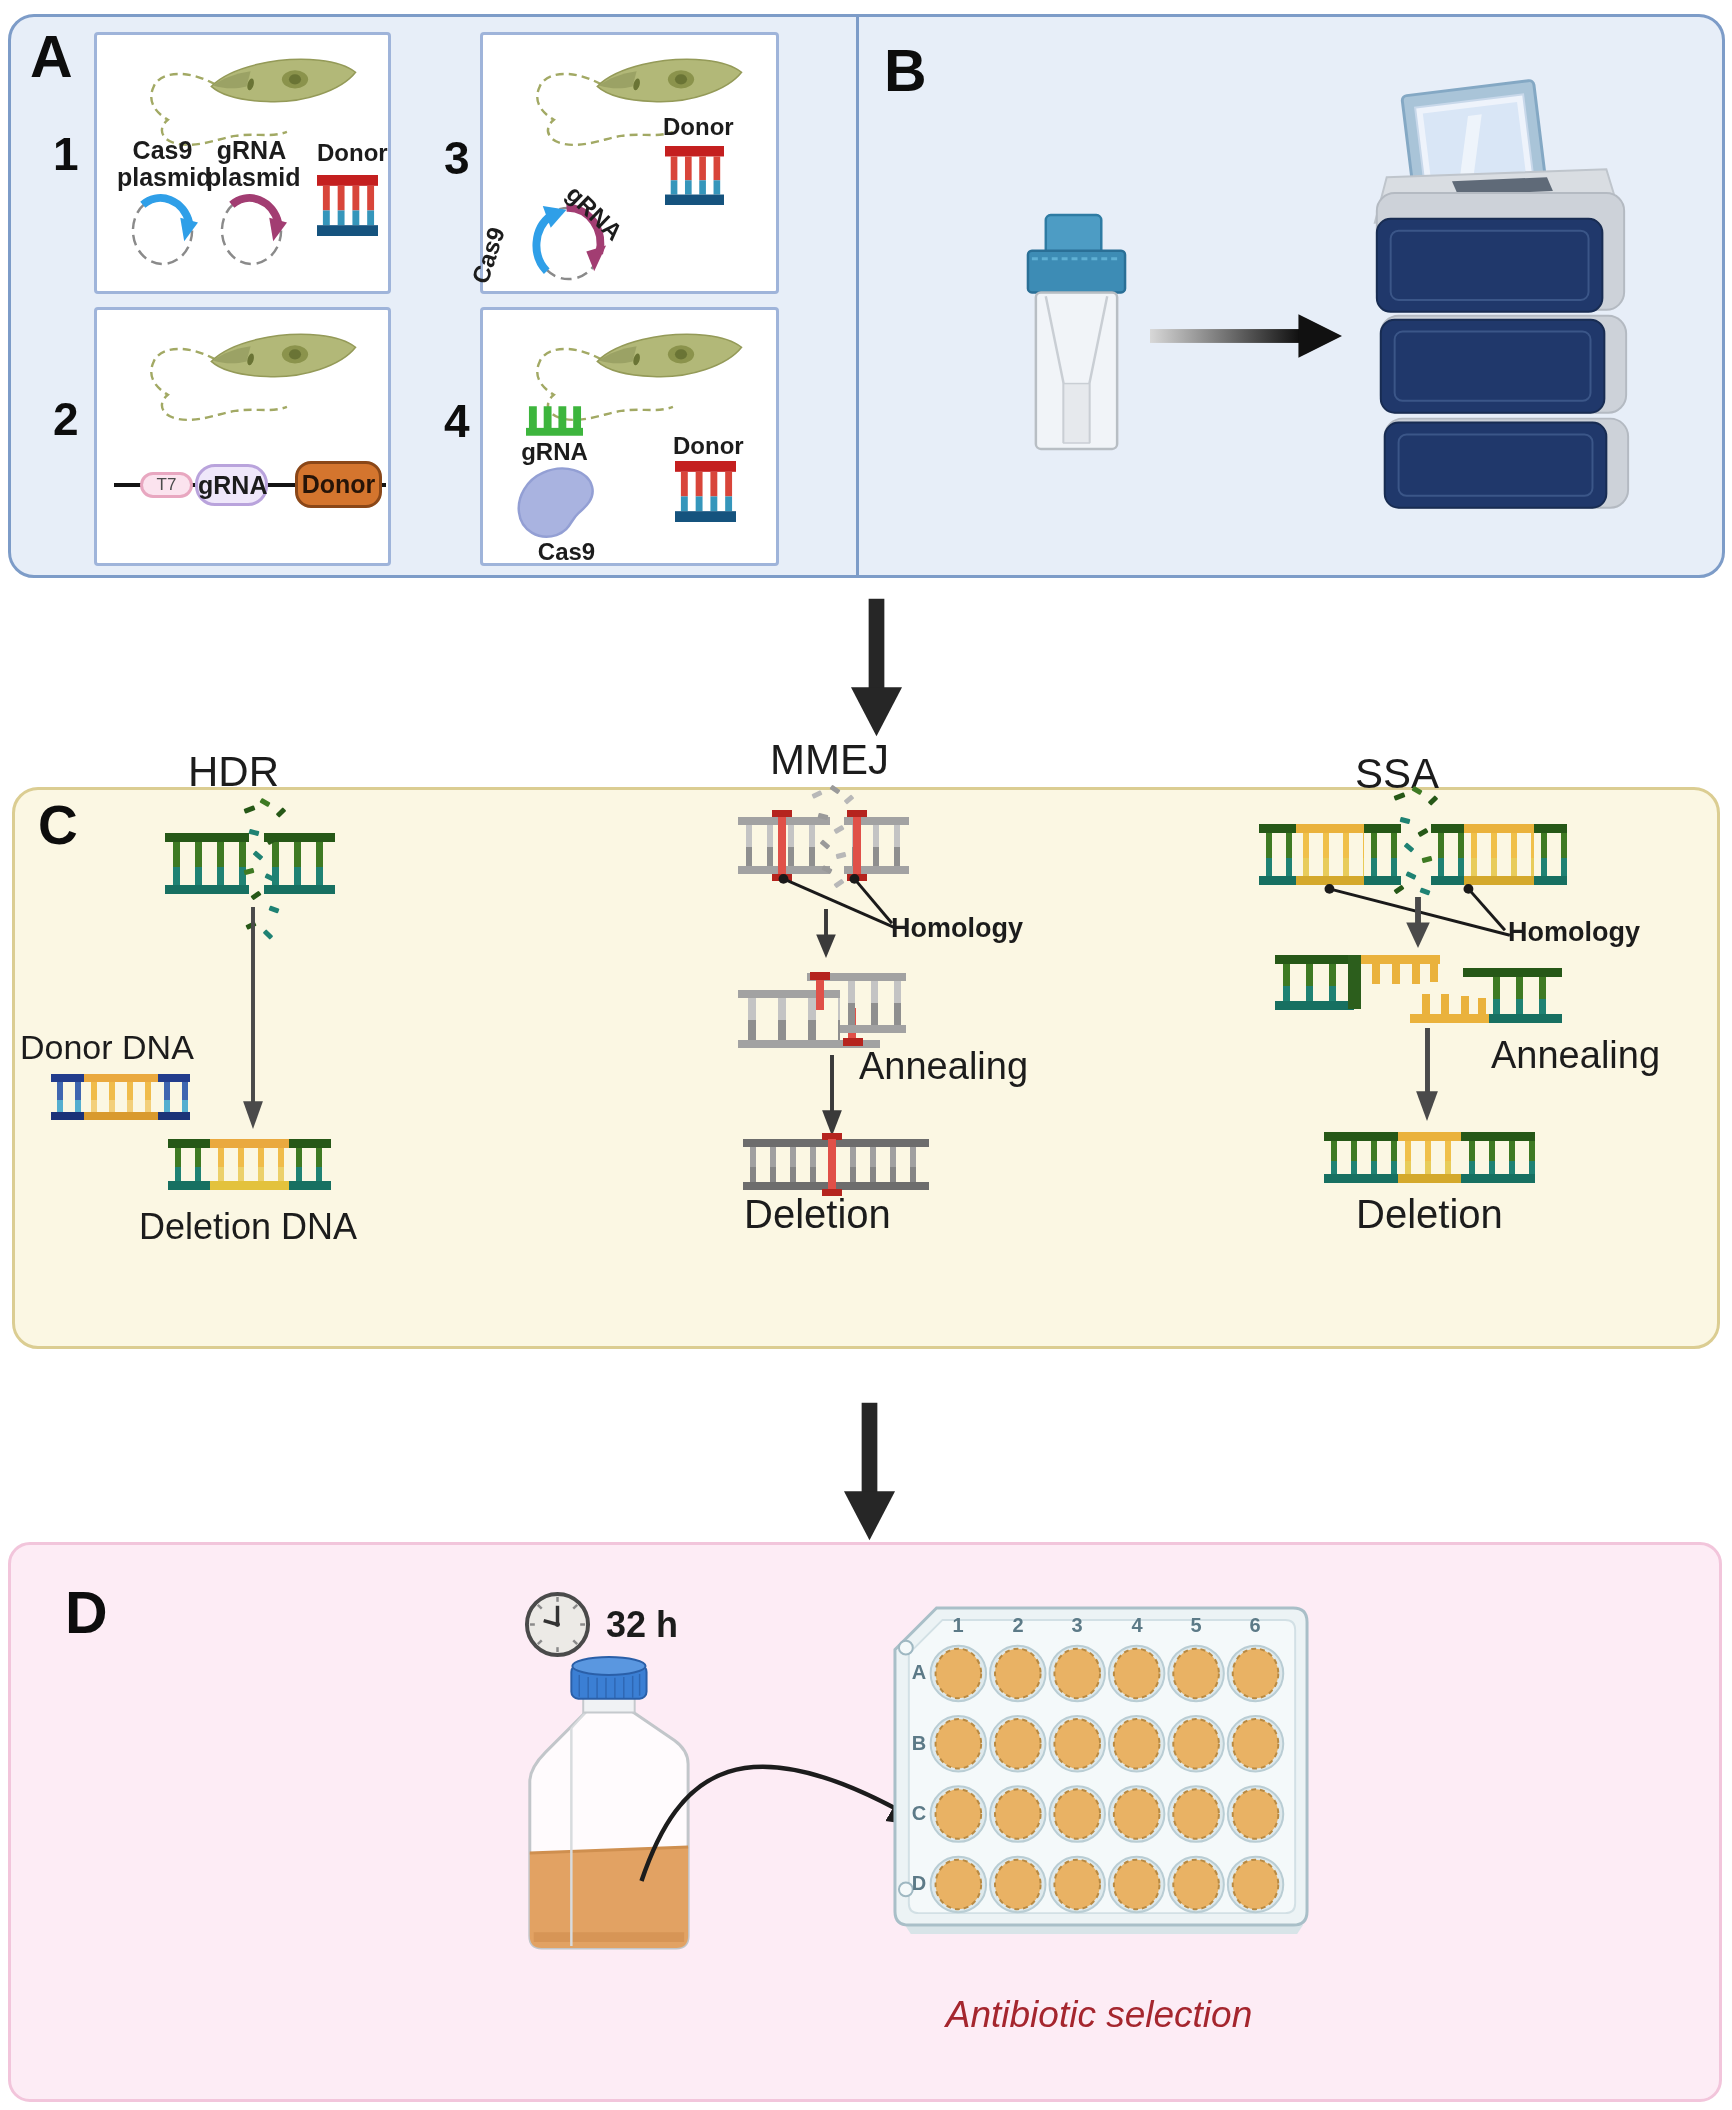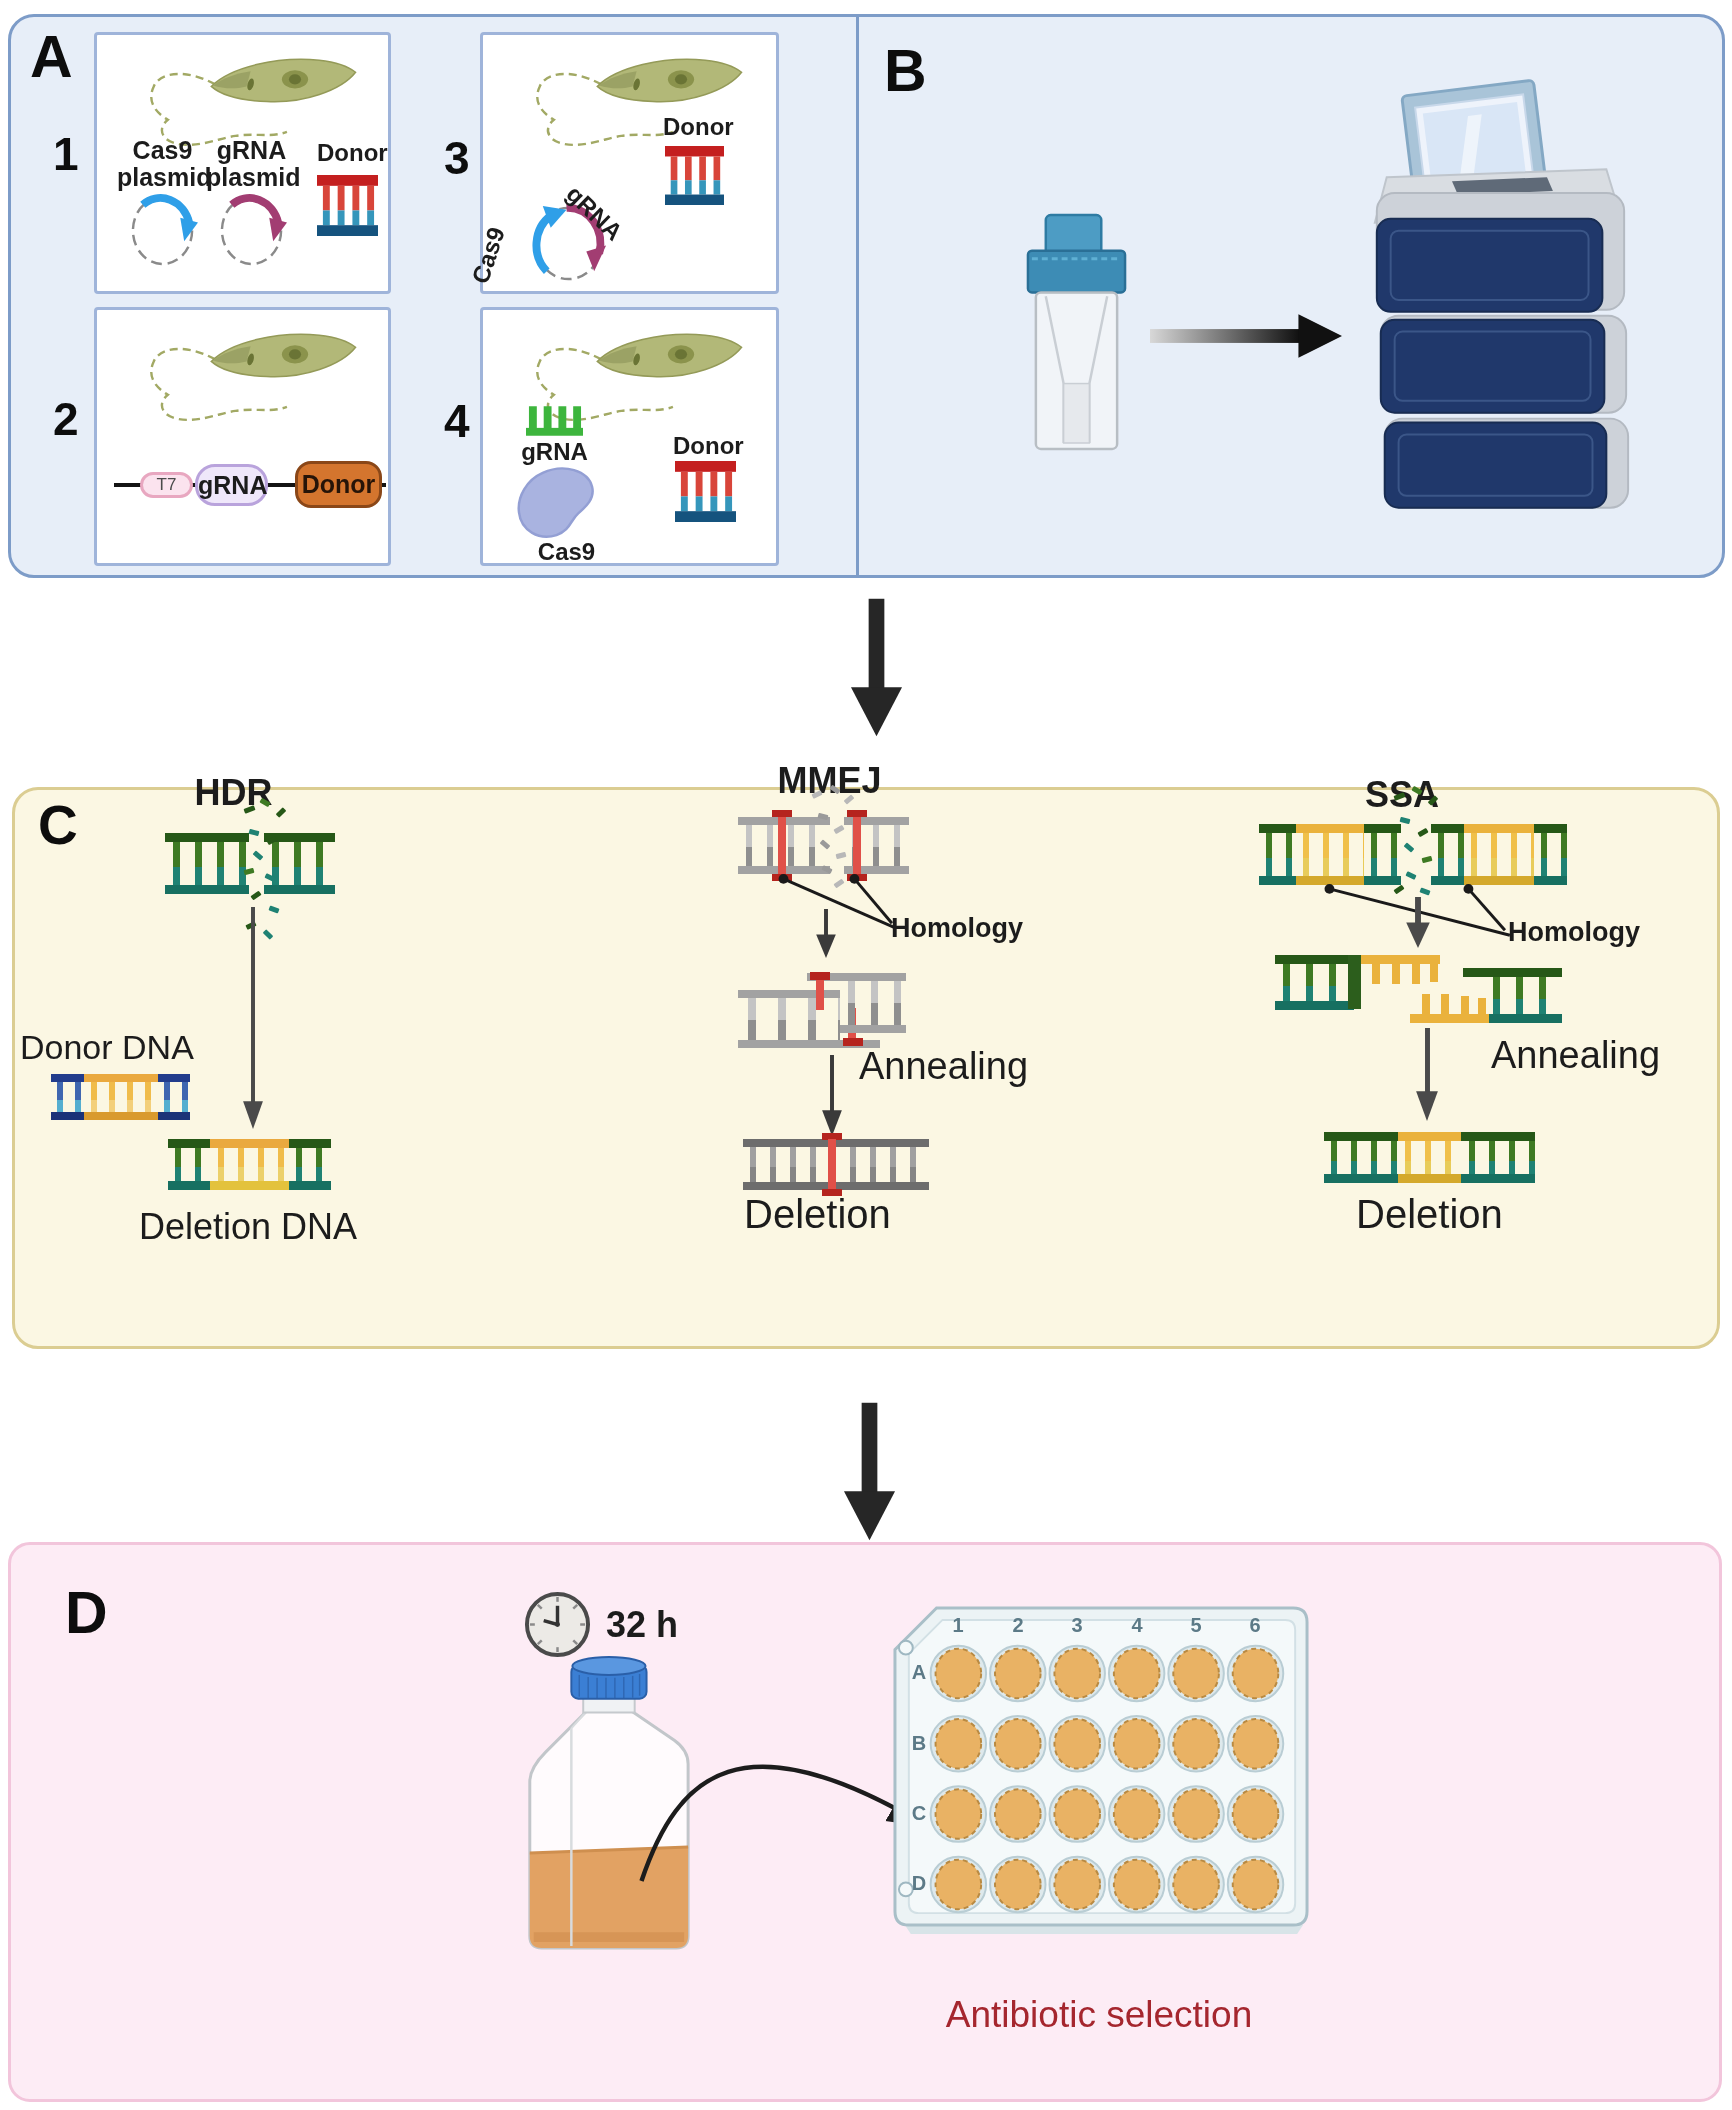--- a/index.html
+++ b/index.html
@@ -12,21 +12,21 @@
   .sub{position:absolute;background:#fff;border:3px solid #9fb4da;border-radius:4px;box-sizing:border-box;}
   .t{position:absolute;color:#1c1c1c;}
   .ctr{text-align:center;}
   .rail{position:absolute;left:0;right:0;}
   .zone{position:absolute;}
   .frag{position:absolute;border-radius:1px;}
   .cap{position:absolute;}
   .bar{position:absolute;}
   .plasmid-lab{font-size:25px;font-weight:600;line-height:27px;}
   .small-lab{font-size:24px;font-weight:600;}
-  .mech-title{font-size:36px;font-weight:700;margin-top:24px;}
+  .mech-title{font-size:42px;font-weight:400;}
   .homology{font-size:27px;font-weight:600;}
   .annealing{font-size:38px;font-weight:500;}
   .deletion{font-size:40px;font-weight:500;}
   .rot-cas9{transform:rotate(-72deg);transform-origin:left bottom;}
   .rot-grna{transform:rotate(44deg);transform-origin:left top;}
   .platelab{position:absolute;font-size:20px;font-weight:600;color:#5c7a87;text-align:center;}
 </style>
 </head>
 <body>
 
@@ -510,16 +510,16 @@
     <div class="platelab" style="left:174px;top:10px;width:24px;">3</div>
     <div class="platelab" style="left:234px;top:10px;width:24px;">4</div>
     <div class="platelab" style="left:293px;top:10px;width:24px;">5</div>
     <div class="platelab" style="left:352px;top:10px;width:24px;">6</div>
     <div class="platelab" style="left:18px;top:57px;width:20px;">A</div>
     <div class="platelab" style="left:18px;top:128px;width:20px;">B</div>
     <div class="platelab" style="left:18px;top:198px;width:20px;">C</div>
     <div class="platelab" style="left:18px;top:268px;width:20px;">D</div>
   </div>
 
-  <div class="t ctr" style="left:921px;top:1994px;width:356px;font-size:37px;font-weight:500;color:#a5262e;">Antibiotic selection</div>
+  <div class="t ctr" style="left:921px;top:1994px;width:356px;font-size:37px;font-weight:500;color:#a5262e;font-style:italic;">Antibiotic selection</div>
 
 </div>
 
 
 </body></html>

